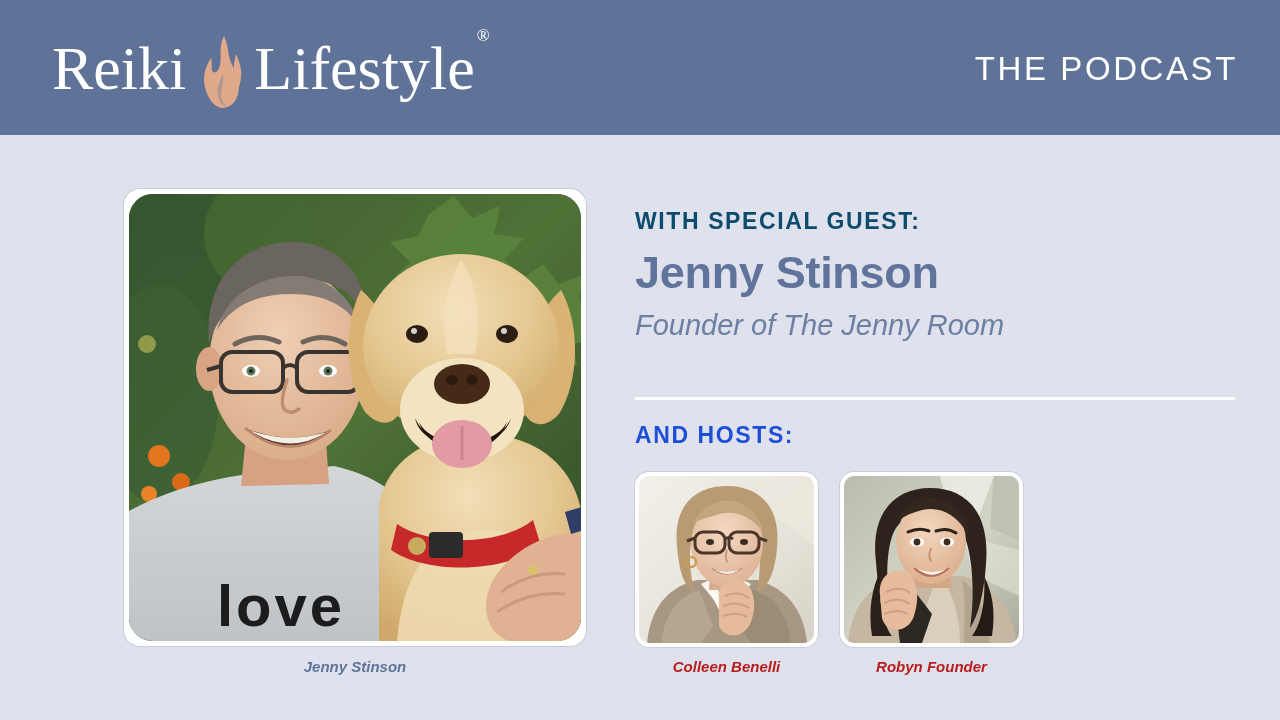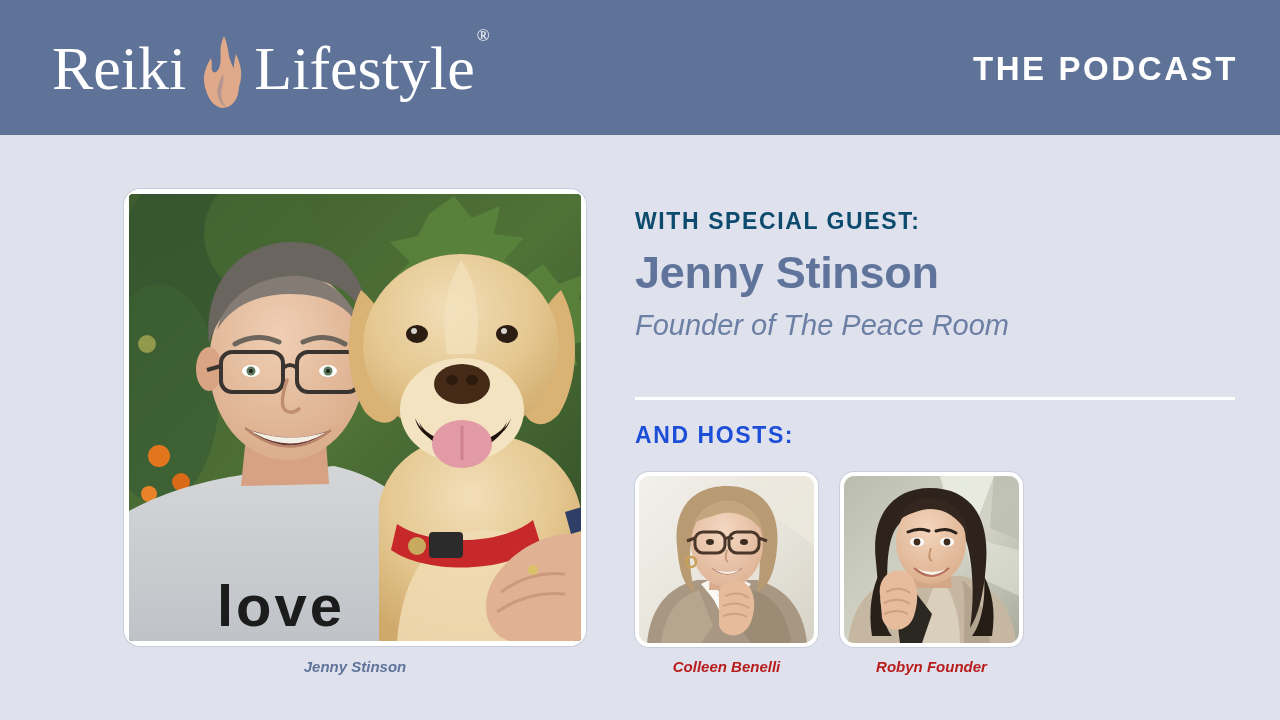--- a/index.html
+++ b/index.html
@@ -59,21 +59,21 @@
     position: relative;
     top: -32px;
     left: 2px;
   }
   .podcast-label {
     position: absolute;
     right: 42px;
     top: 50px;
     font-family: "Liberation Sans", sans-serif;
     font-size: 33px;
-    font-weight: bold;
+    font-weight: normal;
     letter-spacing: 2.6px;
     color: #ffffff;
   }
 
   
   .guest-photo-frame {
     position: absolute;
     left: 124px;
     top: 189px;
     width: 462px;
@@ -81,21 +81,21 @@
     background: #ffffff;
     border-radius: 16px;
     padding: 5px;
     box-sizing: border-box;
     box-shadow: 0 0 0 1px rgba(180,186,205,0.55);
   }
   .guest-photo {
     position: relative;
     width: 100%;
     height: 100%;
-    border-radius: 4px;
+    border-radius: 24px;
     overflow: hidden;
     background: #737373;
   }
   .guest-photo svg { display:block; width: 100%; height: 100%; }
 
   .guest-caption {
     position: absolute;
     left: 124px;
     top: 658px;
     width: 462px;
@@ -338,21 +338,21 @@
         <path d="M436 318 l20 -6 l6 22 l-20 6 z" fill="#2f3e66"></path>
       </svg>
     </div>
   </div>
 
   <div class="guest-caption">Jenny Stinson</div>
 
   <div class="right-col">
     <div class="eyebrow">WITH SPECIAL GUEST:</div>
     <div class="guest-name">Jenny Stinson</div>
-    <div class="guest-title">Founder of The Peace Room</div>
+    <div class="guest-title">Founder of The Jenny Room</div>
   </div>
 
   <div class="divider"></div>
 
   <div class="hosts-eyebrow">AND HOSTS:</div>
 
   <div class="hosts-row">
 
     <div class="host-card">
       <div class="host-frame">

